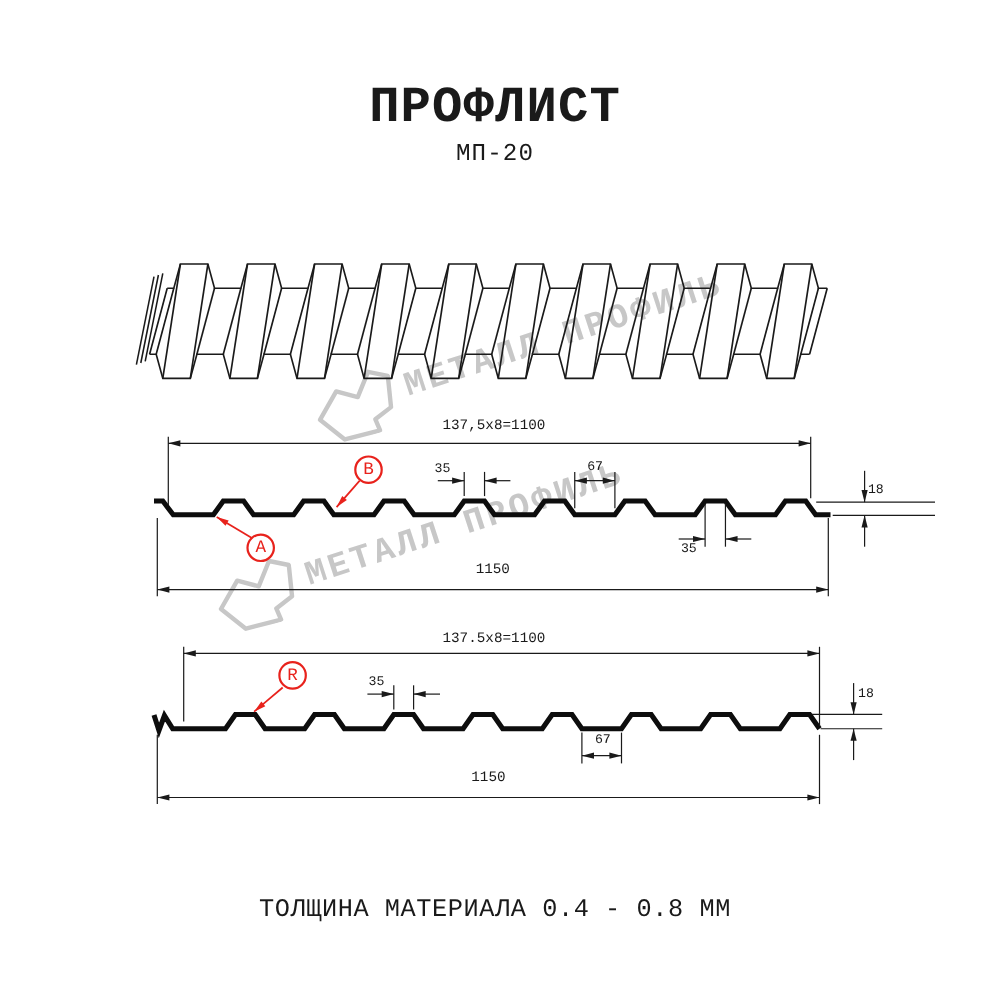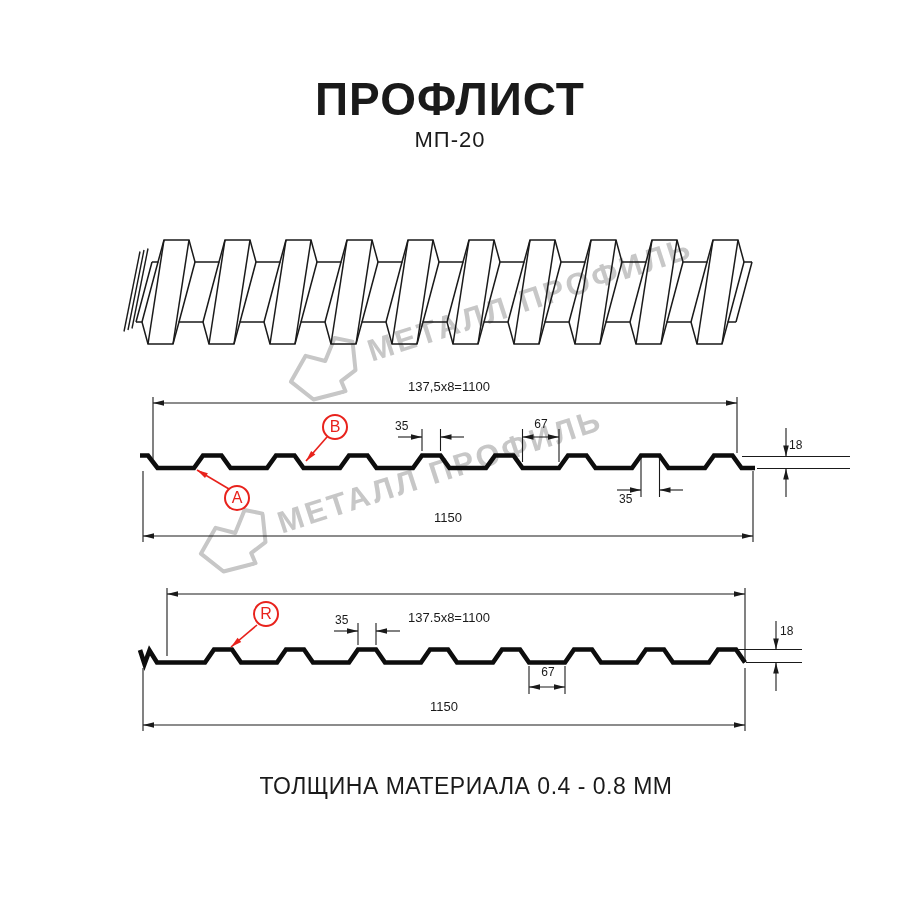--- a/index.html
+++ b/index.html
@@ -1,23 +1,23 @@
 <!DOCTYPE html>
 <html style="--accent: #e8221c; --ink: #1a1a1a; --wmgray: #c7c7c7;"><head>
 <meta charset="utf-8">
 <style>
   html,body{margin:0;padding:0;background:#ffffff;}
   #canvas{position:relative;width:900px;height:900px;background:#fff;overflow:hidden;
-          font-family:Liberation Sans, sans-serif;color:var(--ink,#1a1a1a);}
+          font-family:Liberation Mono, monospace;color:var(--ink,#1a1a1a);}
   .title{position:absolute;left:450px;top:72px;transform:translateX(-50%);
          font-size:46px;font-weight:700;letter-spacing:1px;white-space:nowrap;}
   .subtitle{position:absolute;left:450px;top:127px;transform:translateX(-50%);
          font-size:22px;font-weight:500;letter-spacing:1px;white-space:nowrap;text-align:center;}
-  .footer{position:absolute;left:450px;top:773px;transform:translateX(-50%);
-         font-size:23px;font-weight:500;letter-spacing:.5px;white-space:nowrap;margin-left:16px;}
+  .footer{position:absolute;left:450px;top:814px;transform:translateX(-50%);
+         font-size:23px;font-weight:500;letter-spacing:.5px;white-space:nowrap;}
   .wm{position:absolute;display:flex;align-items:center;gap:10px;
       transform:rotate(-18deg);transform-origin:left center;z-index:1;
       color:var(--wmgray,#c7c7c7);font-weight:700;font-size:31px;letter-spacing:3px;white-space:nowrap;}
   .wm svg{flex:0 0 auto;}
   #wm1{left:283px;top:348px;}
   #wm2{left:193px;top:520px;}
   #lines{position:absolute;left:0;top:0;z-index:2;}
   .dim{position:absolute;z-index:3;font-size:12px;line-height:1;white-space:nowrap;}
   .dim.big{font-size:13px;}
   .dim.c{transform:translateX(-50%);}
@@ -176,21 +176,21 @@
   <span class="dim" style="left:789px;top:439px;">18</span>
   <span class="dim" style="left:619px;top:493px;">35</span>
   <span class="dim big c" style="left:448px;top:511px;">1150</span>
   <div class="marker" style="left:224px;top:485px;">
       <span>A</span>
     </div>
   <div class="marker" style="left:322px;top:414px;">
       <span>B</span>
     </div>
 
-  <span class="dim big c" style="left:449px;top:574px;margin-top:37px;">137.5x8=1100</span>
+  <span class="dim big c" style="left:449px;top:574px;">137.5x8=1100</span>
   <span class="dim" style="left:335px;top:614px;">35</span>
   <span class="dim c" style="left:548px;top:666px;">67</span>
   <span class="dim" style="left:780px;top:625px;">18</span>
   <span class="dim big c" style="left:444px;top:700px;">1150</span>
   <div class="marker" style="left:253px;top:601px;">
       <span>R</span>
     </div>
 
   <div class="footer">ТОЛЩИНА МАТЕРИАЛА 0.4 - 0.8 ММ</div>
 </div>

